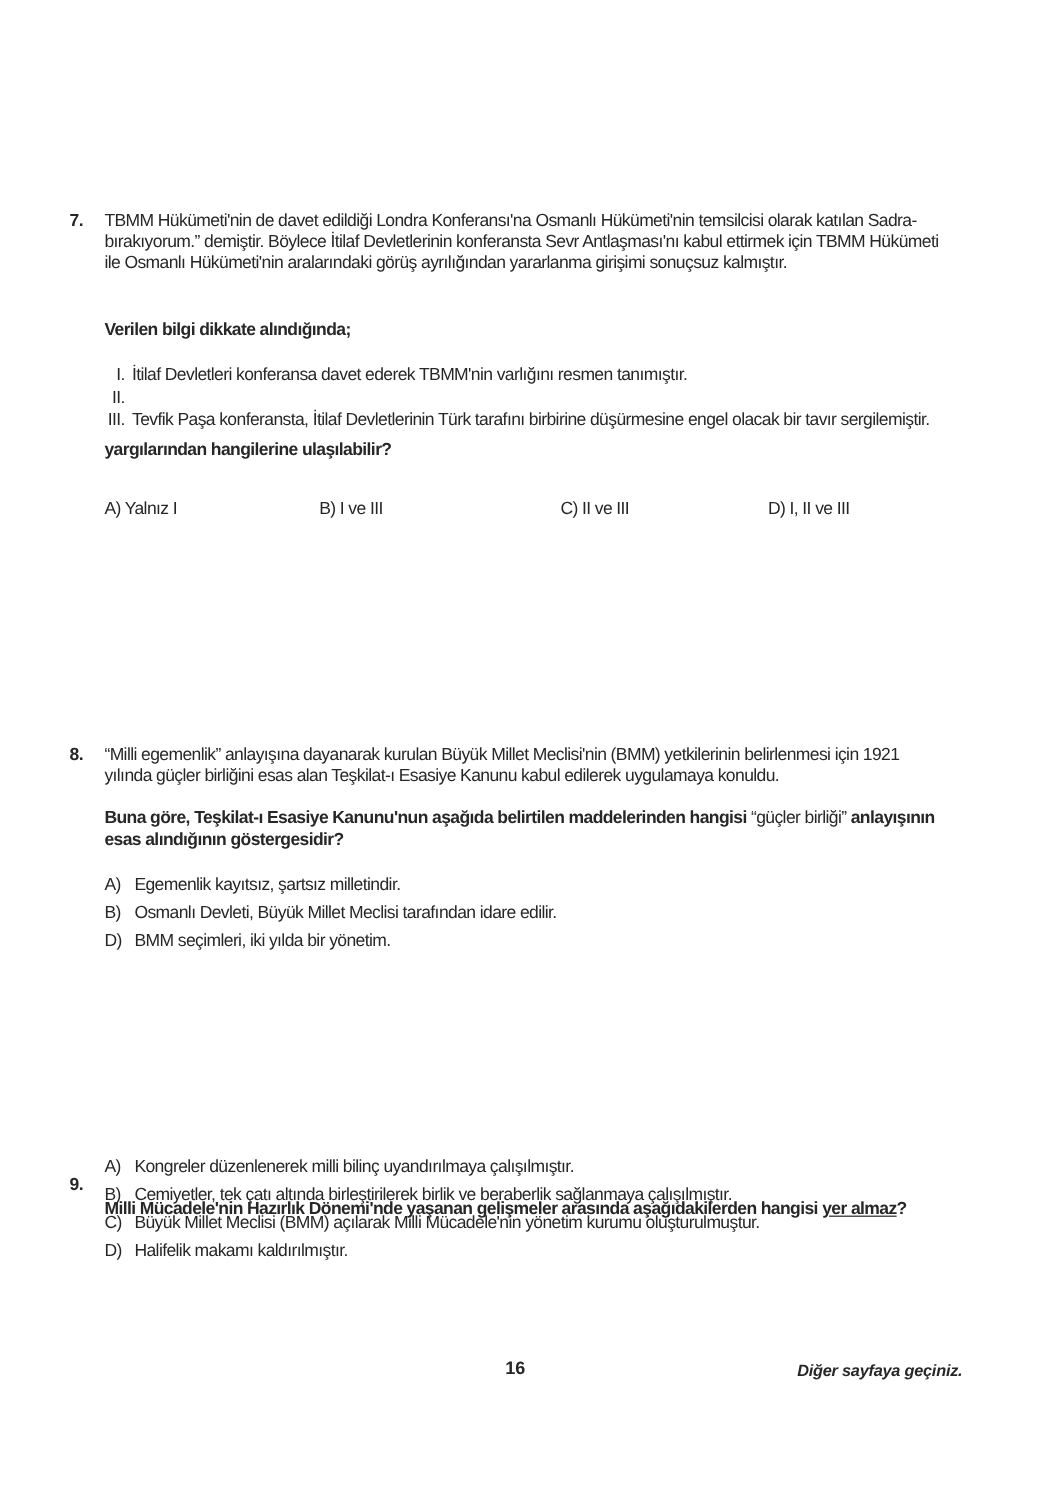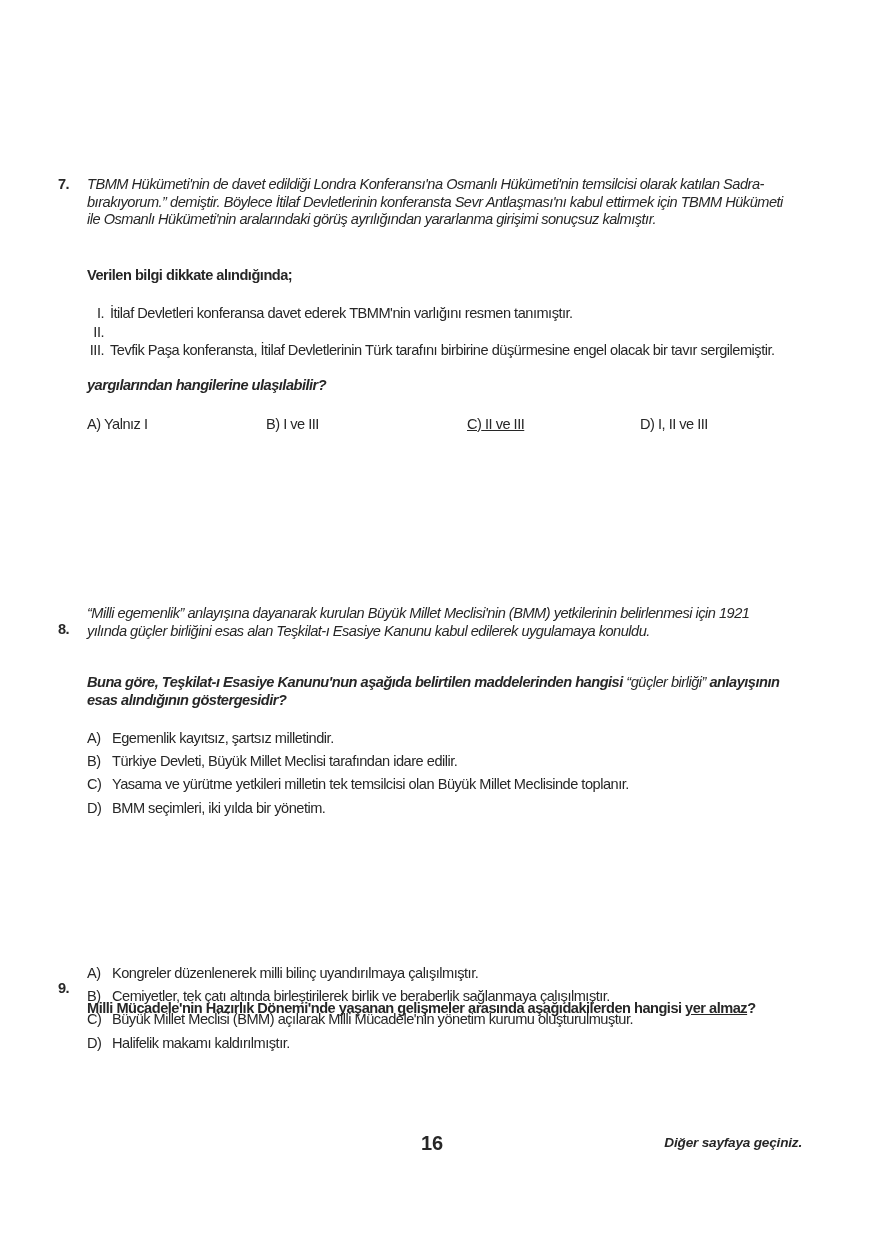--- a/index.html
+++ b/index.html
@@ -15,33 +15,33 @@
   .abs { position: absolute; }
   .t {
     font-size: 14.6px;
     letter-spacing: -0.5px;
     line-height: 17.5px;
     white-space: nowrap;
     color: #272727;
   }
   .b { font-weight: bold; }
   .qnum { font-weight: bold; }
-  .para .line { height: 17.5px; font-style: italic; }
+  .para .line { height: 17.5px; }
   .items .item-row { display: flex; height: 18.7px; }
   .items .rn {
     display: inline-block;
     width: 44px;
     text-align: right;
     flex: 0 0 44px;
   }
   .items .it { margin-left: 6px; }
   .opt-col .opt-row { height: 23.2px; }
   .opt-label { display: inline-block; min-width: 25px; }
   .u { text-decoration: underline; }
-  .footer-page-num { font-size: 20px; font-weight: bold; letter-spacing: 0; }
+  .footer-page-num { font-size: 15px; font-weight: bold; letter-spacing: 0; }
   .footer-note { font-size: 13.6px; font-weight: bold; font-style: italic; letter-spacing: -0.2px; text-align: right; }
 </style>
 </head>
 <body>
 
 <div class="page">
 
   <div class="abs t qnum" style="left:58px; top:176px;">7.</div>
   <div class="abs t para" style="left:87px; top:176px;">
     <div class="line">TBMM Hükümeti'nin de davet edildiği Londra Konferansı'na Osmanlı Hükümeti'nin temsilcisi olarak katılan Sadra-</div>
@@ -58,61 +58,58 @@
     </div>
     <div class="item-row">
       <span class="rn">II.</span>
     </div>
     <div class="item-row">
       <span class="rn">III.</span>
       <span class="it">Tevfik Paşa konferansta, İtilaf Devletlerinin Türk tarafını birbirine düşürmesine engel olacak bir tavır sergilemiştir.</span>
     </div>
   </div>
 
-  <div class="abs t b" style="left:87px; top:377px;font-style:italic;">yargılarından hangilerine ulaşılabilir?</div>
+  <div class="abs t b" style="left:87px; top:367px;">yargılarından hangilerine ulaşılabilir?</div>
 
   <div class="abs t" style="left:87px; top:416px;">
     <span>A)</span>
     <span>Yalnız I</span>
   </div>
   <div class="abs t" style="left:266px; top:416px;">
     <span>B)</span>
     <span>I ve III</span>
   </div>
-  <div class="abs t" style="left:467px; top:416px;text-decoration:underline;">
+  <div class="abs t" style="left:467px; top:416px;">
     <span>C)</span>
     <span>II ve III</span>
   </div>
   <div class="abs t" style="left:640px; top:416px;">
     <span>D)</span>
     <span>I, II ve III</span>
   </div>
 
   <div class="abs t qnum" style="left:58px; top:621px;">8.</div>
-  <div class="abs t para" style="left:87px; top:605px;">
+  <div class="abs t para" style="left:87px; top:621px;">
     <div class="line">“Milli egemenlik” anlayışına dayanarak kurulan Büyük Millet Meclisi'nin (BMM) yetkilerinin belirlenmesi için 1921</div>
     <div class="line">yılında güçler birliğini esas alan Teşkilat-ı Esasiye Kanunu kabul edilerek uygulamaya konuldu.</div>
   </div>
 
   <div class="abs t para" style="left:87px; top:674px;">
     <div class="line">
       <span class="b">Buna göre, Teşkilat-ı Esasiye Kanunu'nun aşağıda belirtilen maddelerinden hangisi </span><span>“güçler birliği”</span><span class="b"> anlayışının</span>
     </div>
     <div class="line b">esas alındığının göstergesidir?</div>
   </div>
 
   <div class="abs t opt-col" style="left:87px; top:730px;">
     <div class="opt-row">
       <span class="opt-label">A)</span><span>Egemenlik kayıtsız, şartsız milletindir.</span>
     </div>
     <div class="opt-row">
-      <span class="opt-label">B)</span><span>Türkiye Devleti, Büyük Millet Meclisi tarafından idare edilir.</span>
-    </div>
-    <div class="opt-row">
-      <span class="opt-label">C)</span><span>Yasama ve yürütme yetkileri milletin tek temsilcisi olan Büyük Millet Meclisinde toplanır.</span>
+      <span class="opt-label">B)</span><span>Osmanlı Devleti, Büyük Millet Meclisi tarafından idare edilir.</span>
     </div>
     <div class="opt-row">
       <span class="opt-label">D)</span><span>BMM seçimleri, iki yılda bir yönetim.</span>
     </div>
   </div>
 
   <div class="abs t qnum" style="left:58px; top:980px;">9.</div>
   <div class="abs t b" style="left:87px; top:980px;margin-top:20px;">
     <span>Milli Mücadele'nin Hazırlık Dönemi'nde yaşanan gelişmeler arasında aşağıdakilerden hangisi </span><span class="u">yer almaz</span><span>?</span>
   </div>

